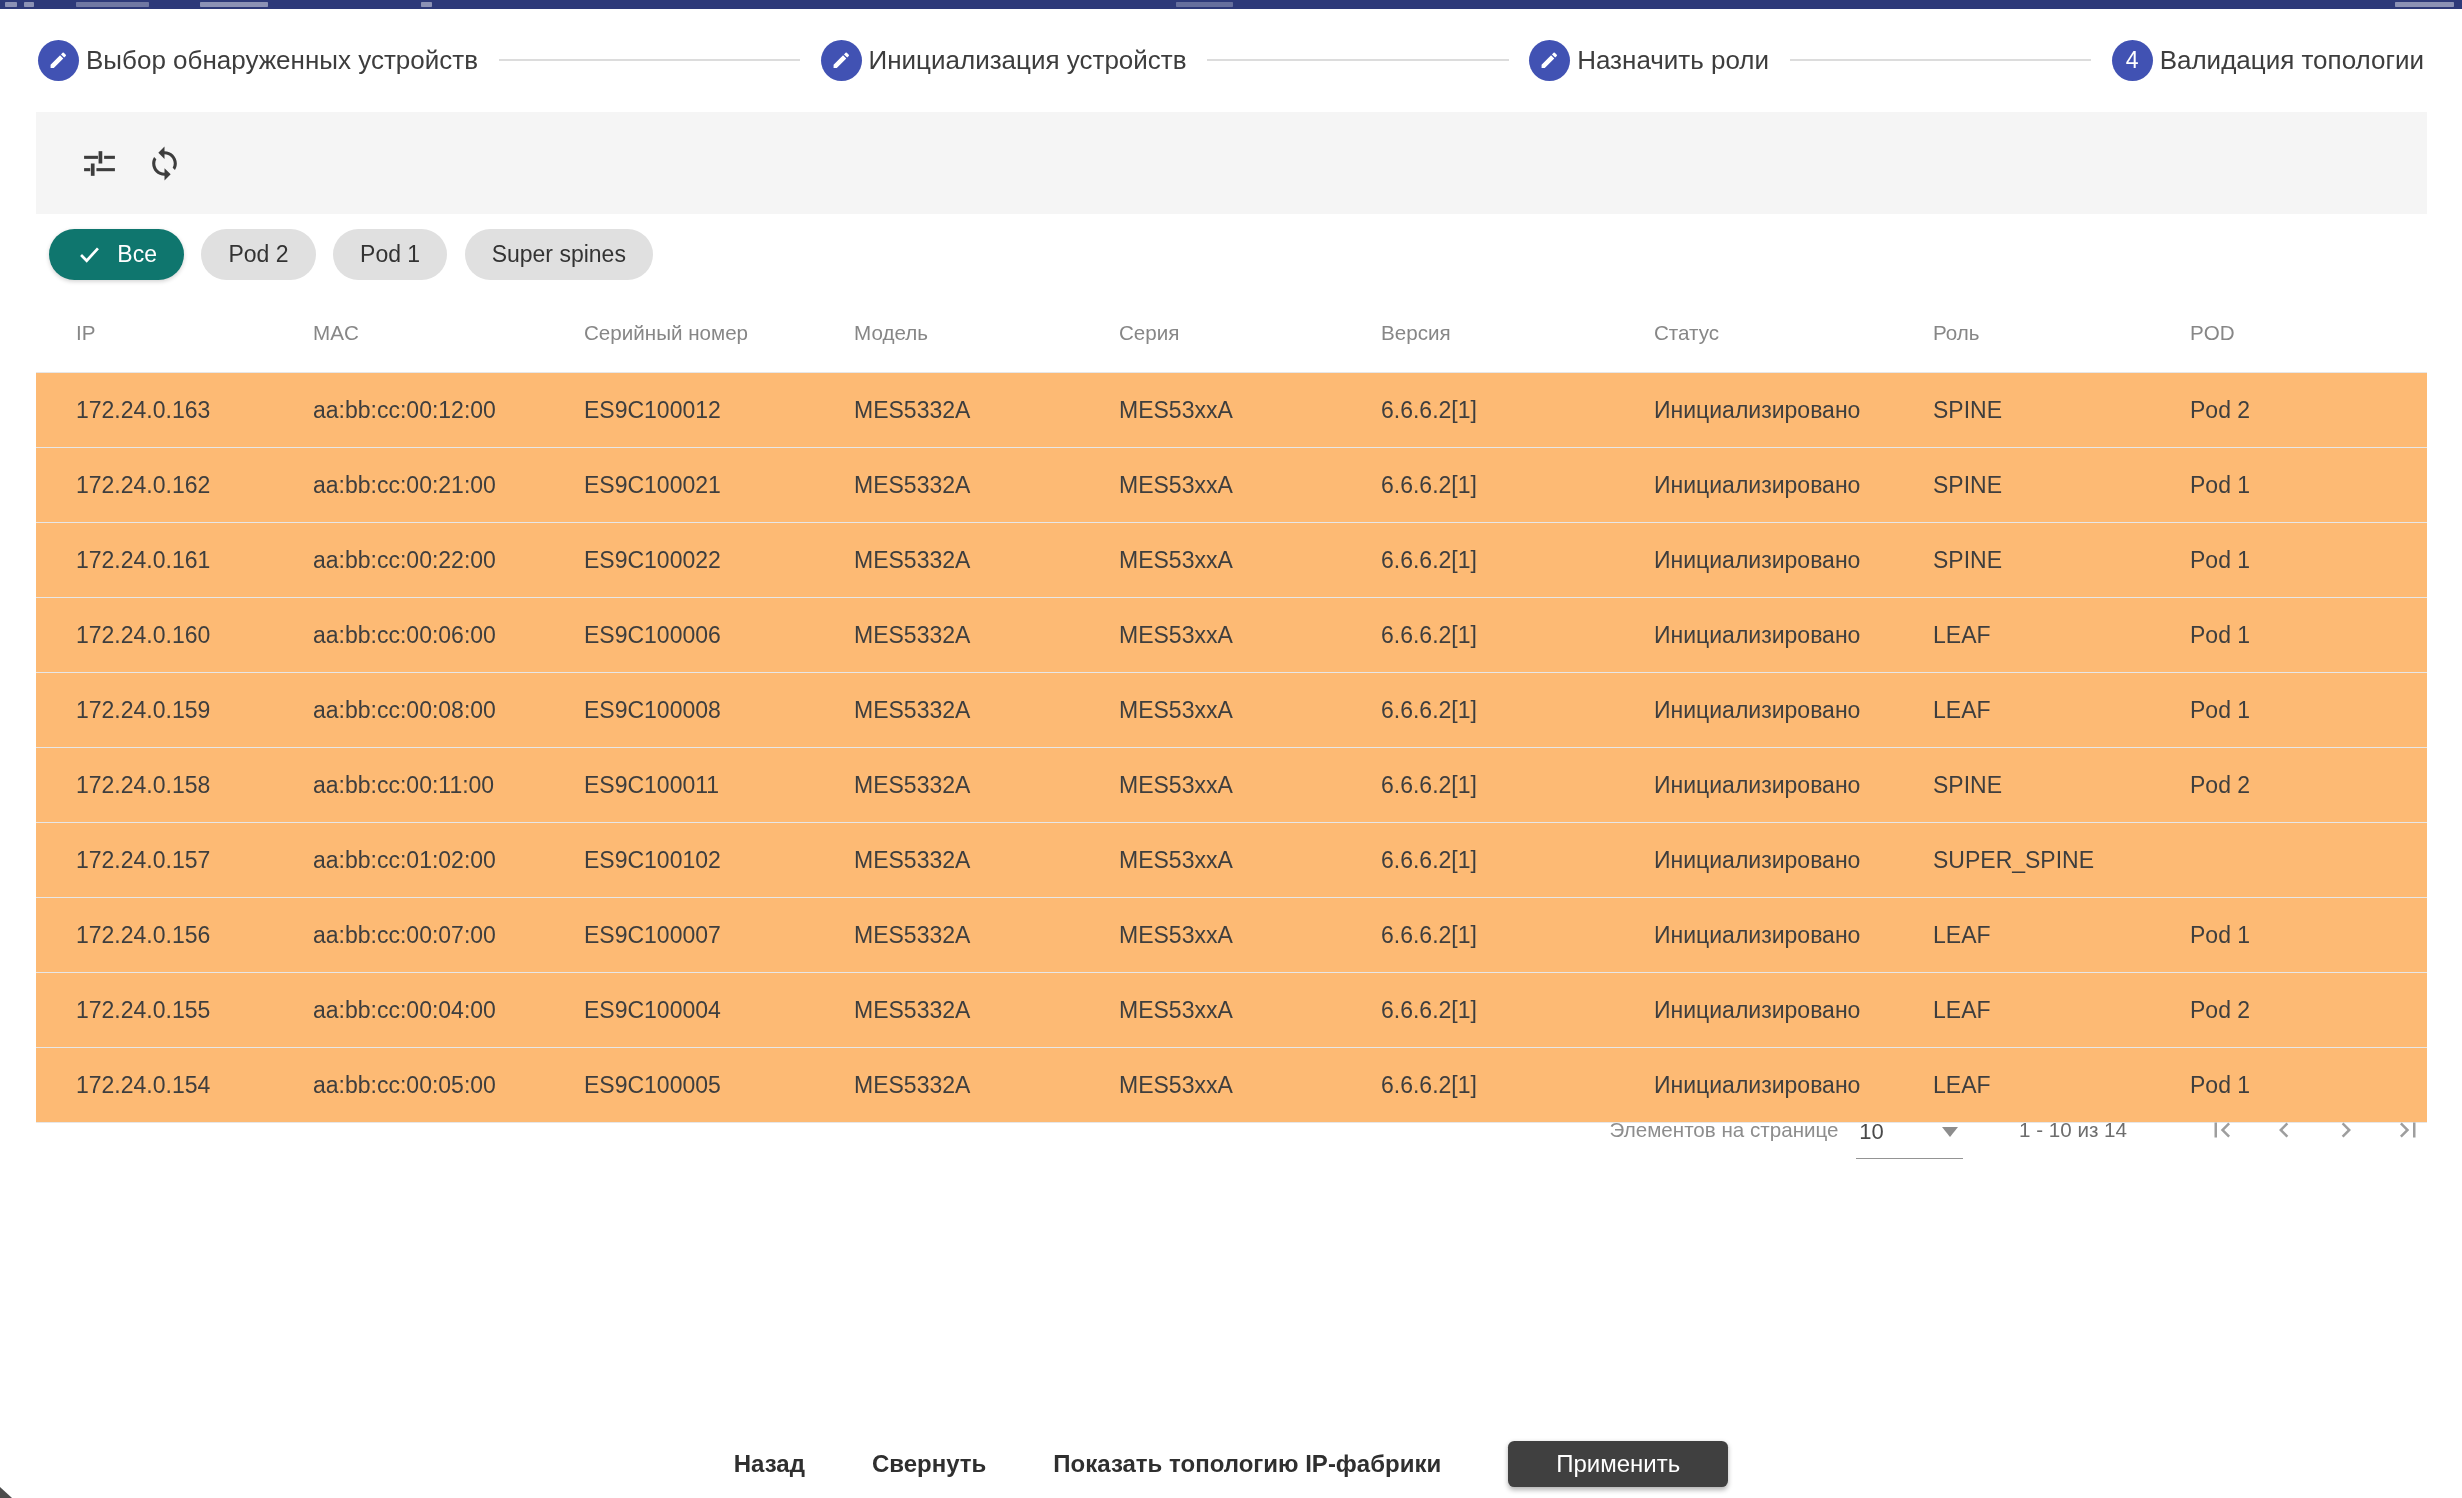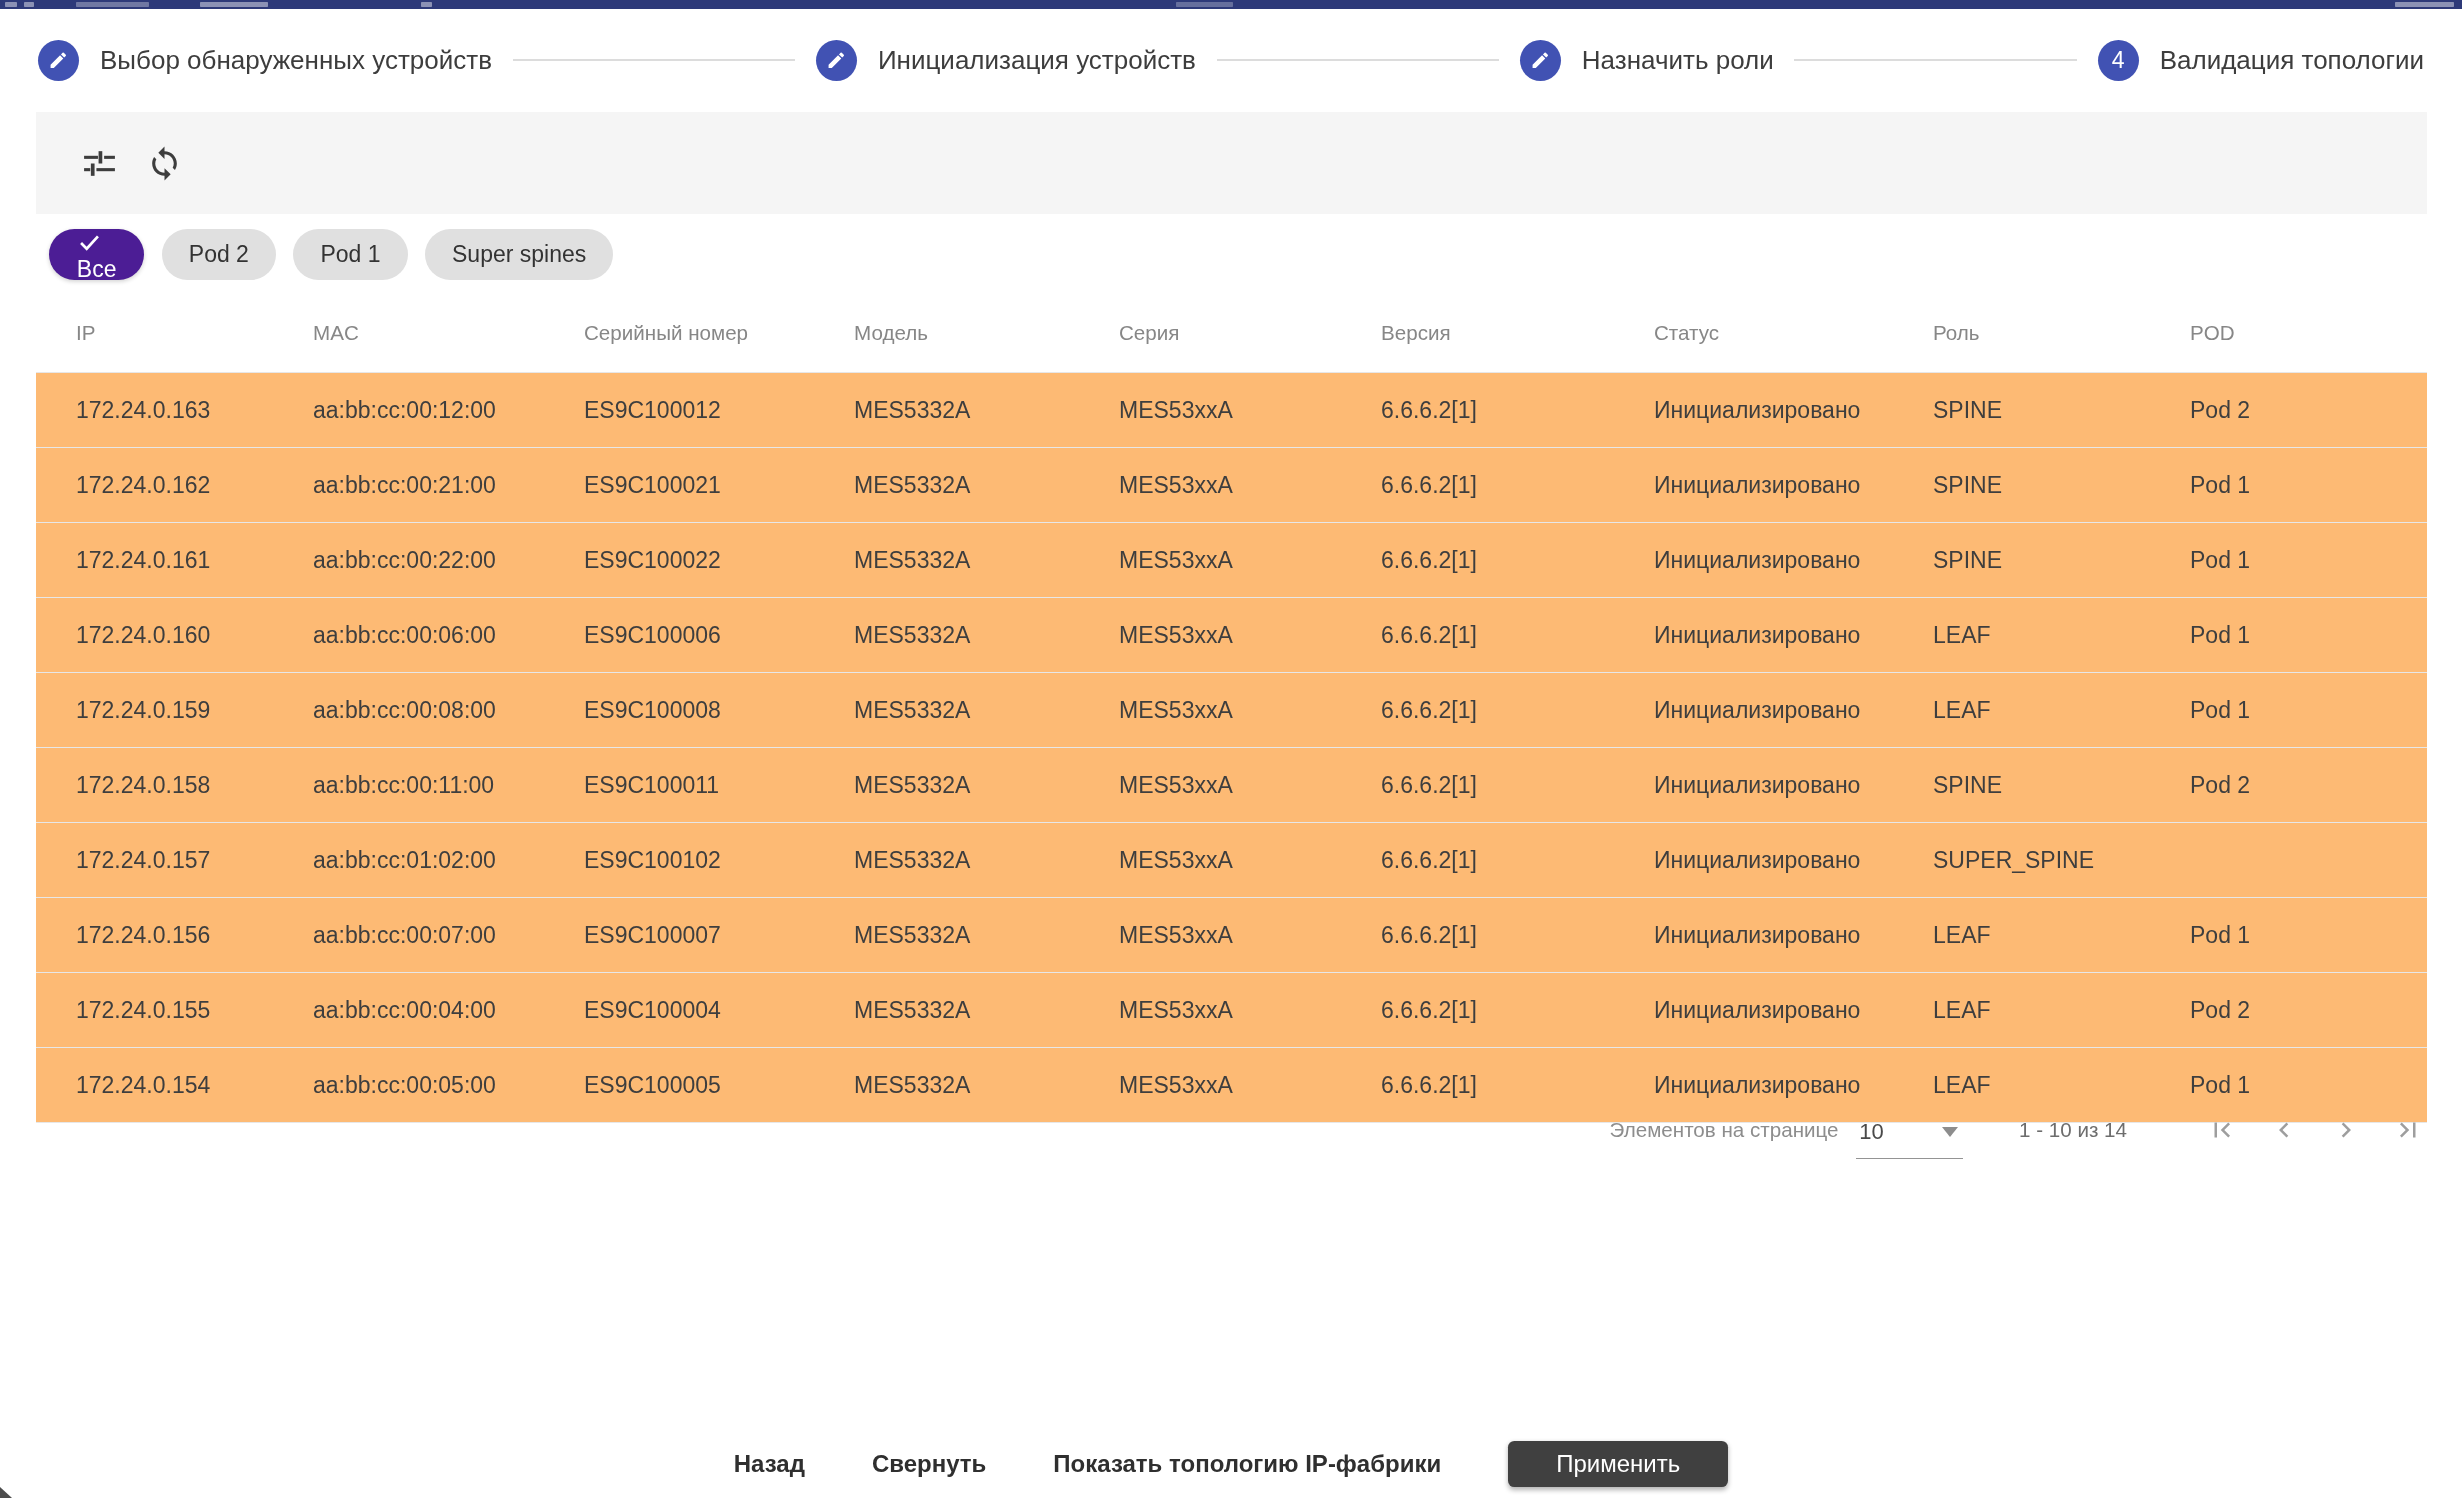--- a/index.html
+++ b/index.html
@@ -11,35 +11,35 @@
   .top-strip .frag { position:absolute; top:1.6px; height:5.6px; background:rgba(255,255,255,.45); border-radius:0.8px; }
 
   
   .stepper { position:absolute; left:0; top:8.7px; width:2462px; height:103px;
              display:flex; align-items:center; padding:0 38px; }
   .step { display:flex; align-items:center; flex:0 0 auto; cursor:pointer; }
   .step-circle { width:41px; height:41px; border-radius:50%; background:#4152b3;
                  display:flex; align-items:center; justify-content:center; flex:0 0 auto; }
   .step-circle svg { width:20.6px; height:20.6px; fill:#ffffff; }
   .step-number { color:#fff; font-size:23px; }
-  .step-label { margin-left:21px; font-size:26px; color:#3d3d3d; white-space:nowrap; }
+  .step-label { margin-left:7px; font-size:26px; color:#3d3d3d; white-space:nowrap; }
   .connector { flex:1 1 auto; height:1.6px; background:#dcdcdc; margin:0 20.6px; }
 
   
   .toolbar { position:absolute; left:36px; top:112px; width:2391px; height:102px;
              background:#f5f5f5; display:flex; align-items:center; padding-left:38px; }
   .icon-btn { width:51px; height:51px; border:none; background:transparent; cursor:pointer;
               display:flex; align-items:center; justify-content:center; margin-right:14.3px; }
   .icon-btn svg { width:37px; height:37px; fill:#3d3d3d; }
 
   
   .chips { position:absolute; left:49px; top:229px; display:flex; gap:17.5px; }
   .chip { height:51px; border-radius:25.4px; background:#e0e0e0; color:#333333;
           display:flex; align-items:center; padding:0 27px; font-size:23px; cursor:pointer; white-space:nowrap; }
-  .chip.selected { background:#4c1d95; color:#ffffff; box-shadow:0 1.6px 4px rgba(0,0,0,.18);flex-direction:column; }
+  .chip.selected { background:#0f766e; color:#ffffff; box-shadow:0 1.6px 4px rgba(0,0,0,.18); }
   .chip .check { width:27px; height:27px; margin-right:14.3px; display:flex; }
   .chip .check svg { width:27px; height:27px; stroke:#ffffff; stroke-width:2.4; fill:none; }
 
   
   .table { position:absolute; left:36px; top:294px; width:2391px; }
   .thead, .trow { display:grid;
       grid-template-columns:237px 271px 270px 265px 262px 273px 279px 257px 1fr;
       align-items:center; padding-left:40px; border-bottom:1.6px solid #e7e7e7; }
   .thead { height:79px; font-size:20.6px; color:#878787; }
   .trow  { height:75px;  font-size:23px; color:#3e3e3e; cursor:pointer; background:#fdba74; }

